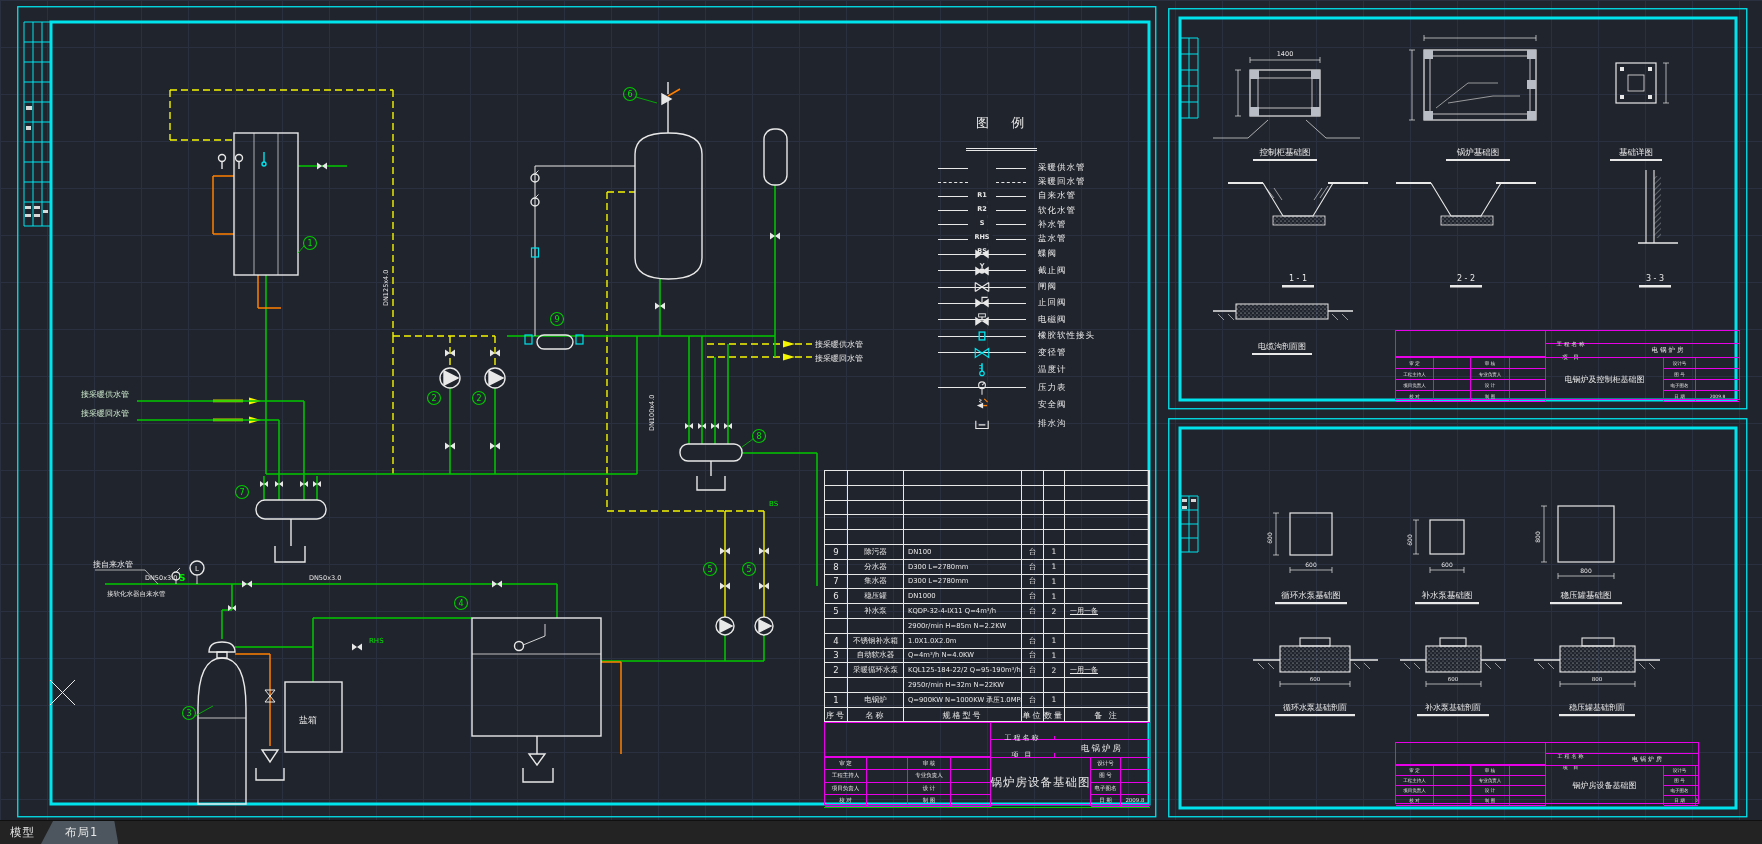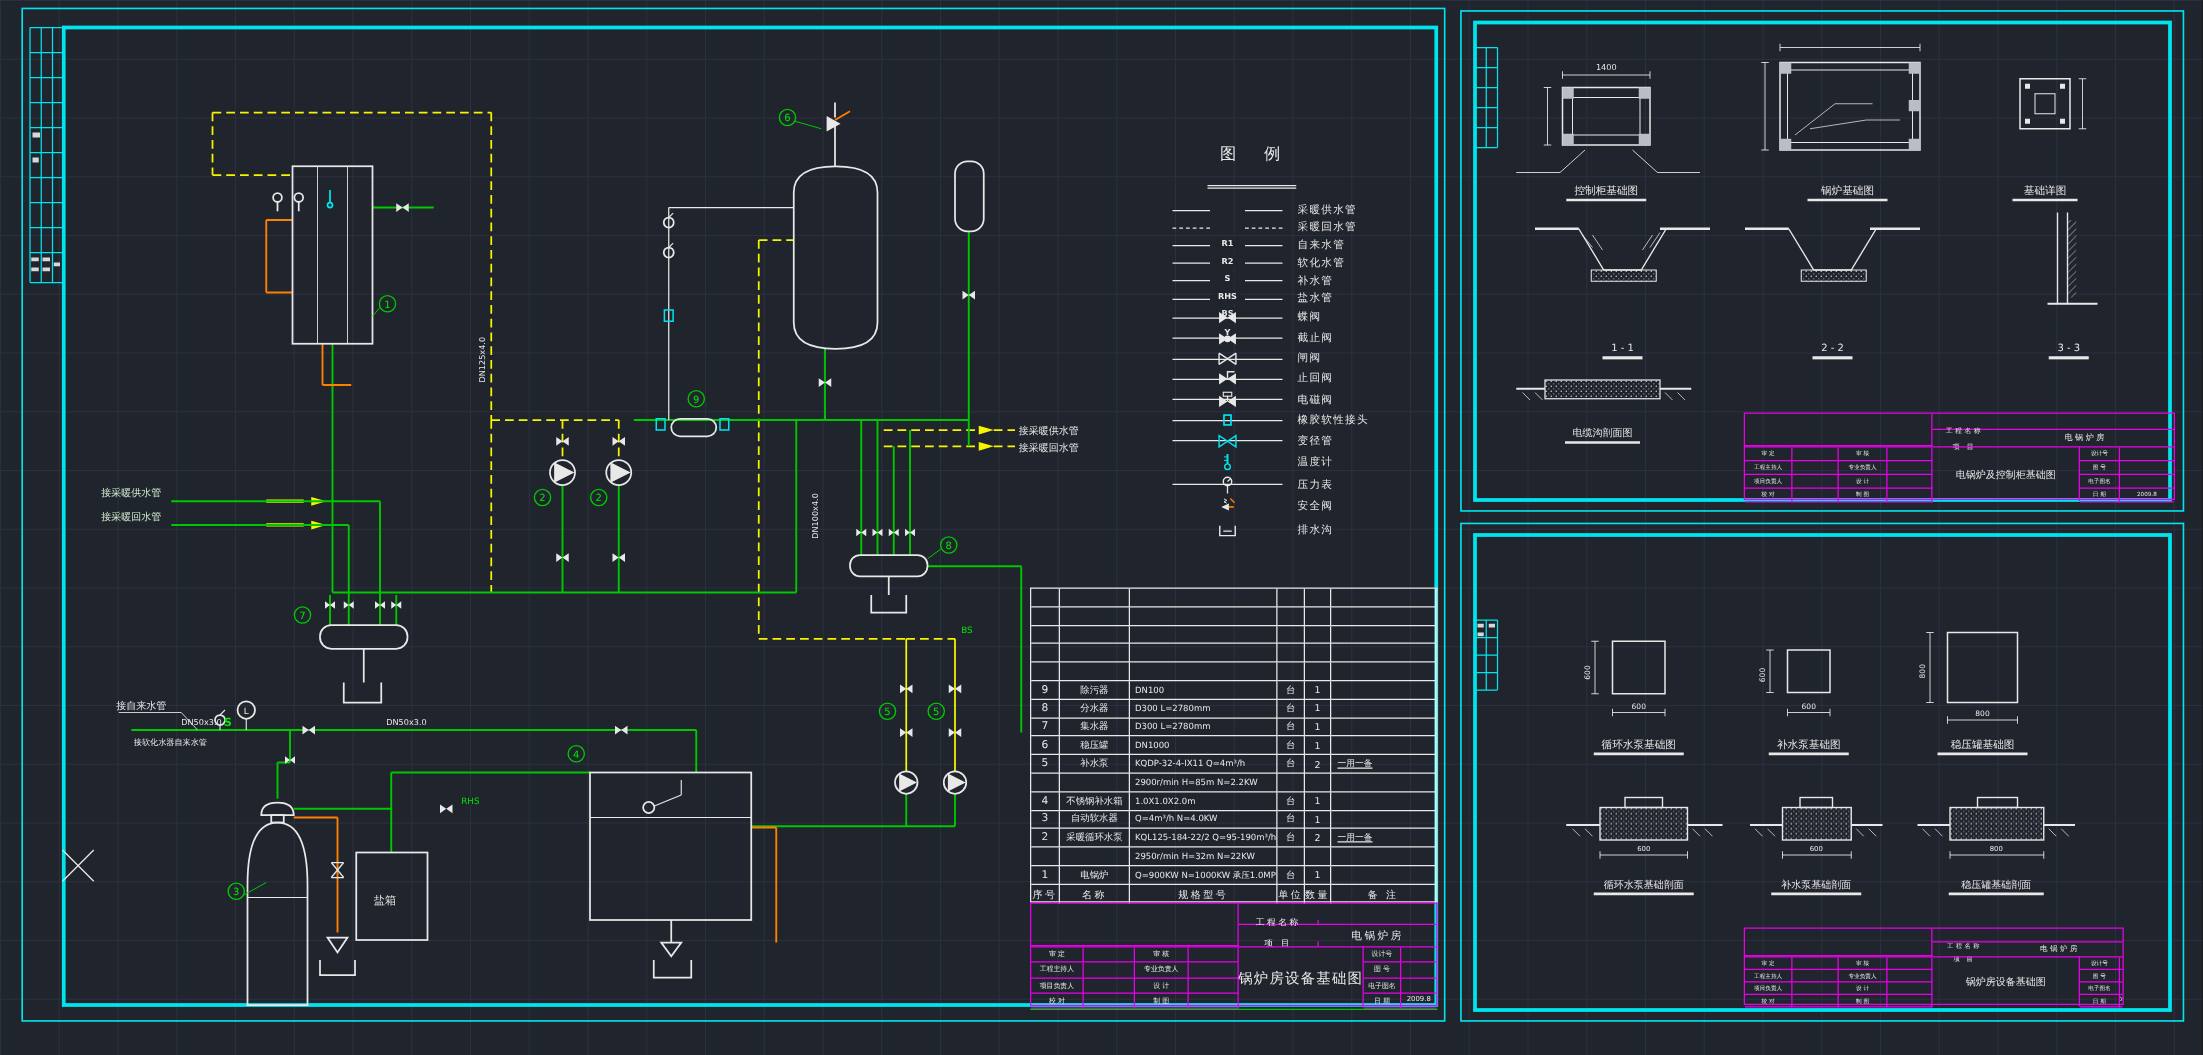--- a/index.html
+++ b/index.html
@@ -1299,13 +1299,17 @@
     <div class="cell tb-title" style="left:150px;top:22px;width:118px;height:40px;font-size:8px;border-top:1px solid #e800e8;">锅炉房设备基础图</div>
     <div class="cell tb-fields" style="left:268px;top:22px;right:0;height:40px;grid-template-columns:32px 1fr;grid-auto-rows:10px;font-size:4.5px;border-top:1px solid #e800e8;">
 
     <div class="dc"><span class="fl">设计号</span><span class="fv"></span></div>
         <div class="dc"><span class="fl">图 号</span><span class="fv"></span></div>
         <div class="dc"><span class="fl">电子图名</span><span class="fv"></span></div>
         <div class="dc"><span class="fl">日 期</span><span class="fv">2009.8</span></div>
       </div>
   </div>
 
+  <div class="statusbar">
+    <div class="tab">模型</div>
+    <div class="tab active">布局1</div>
+  </div>
 </div>
 
 </body></html>

